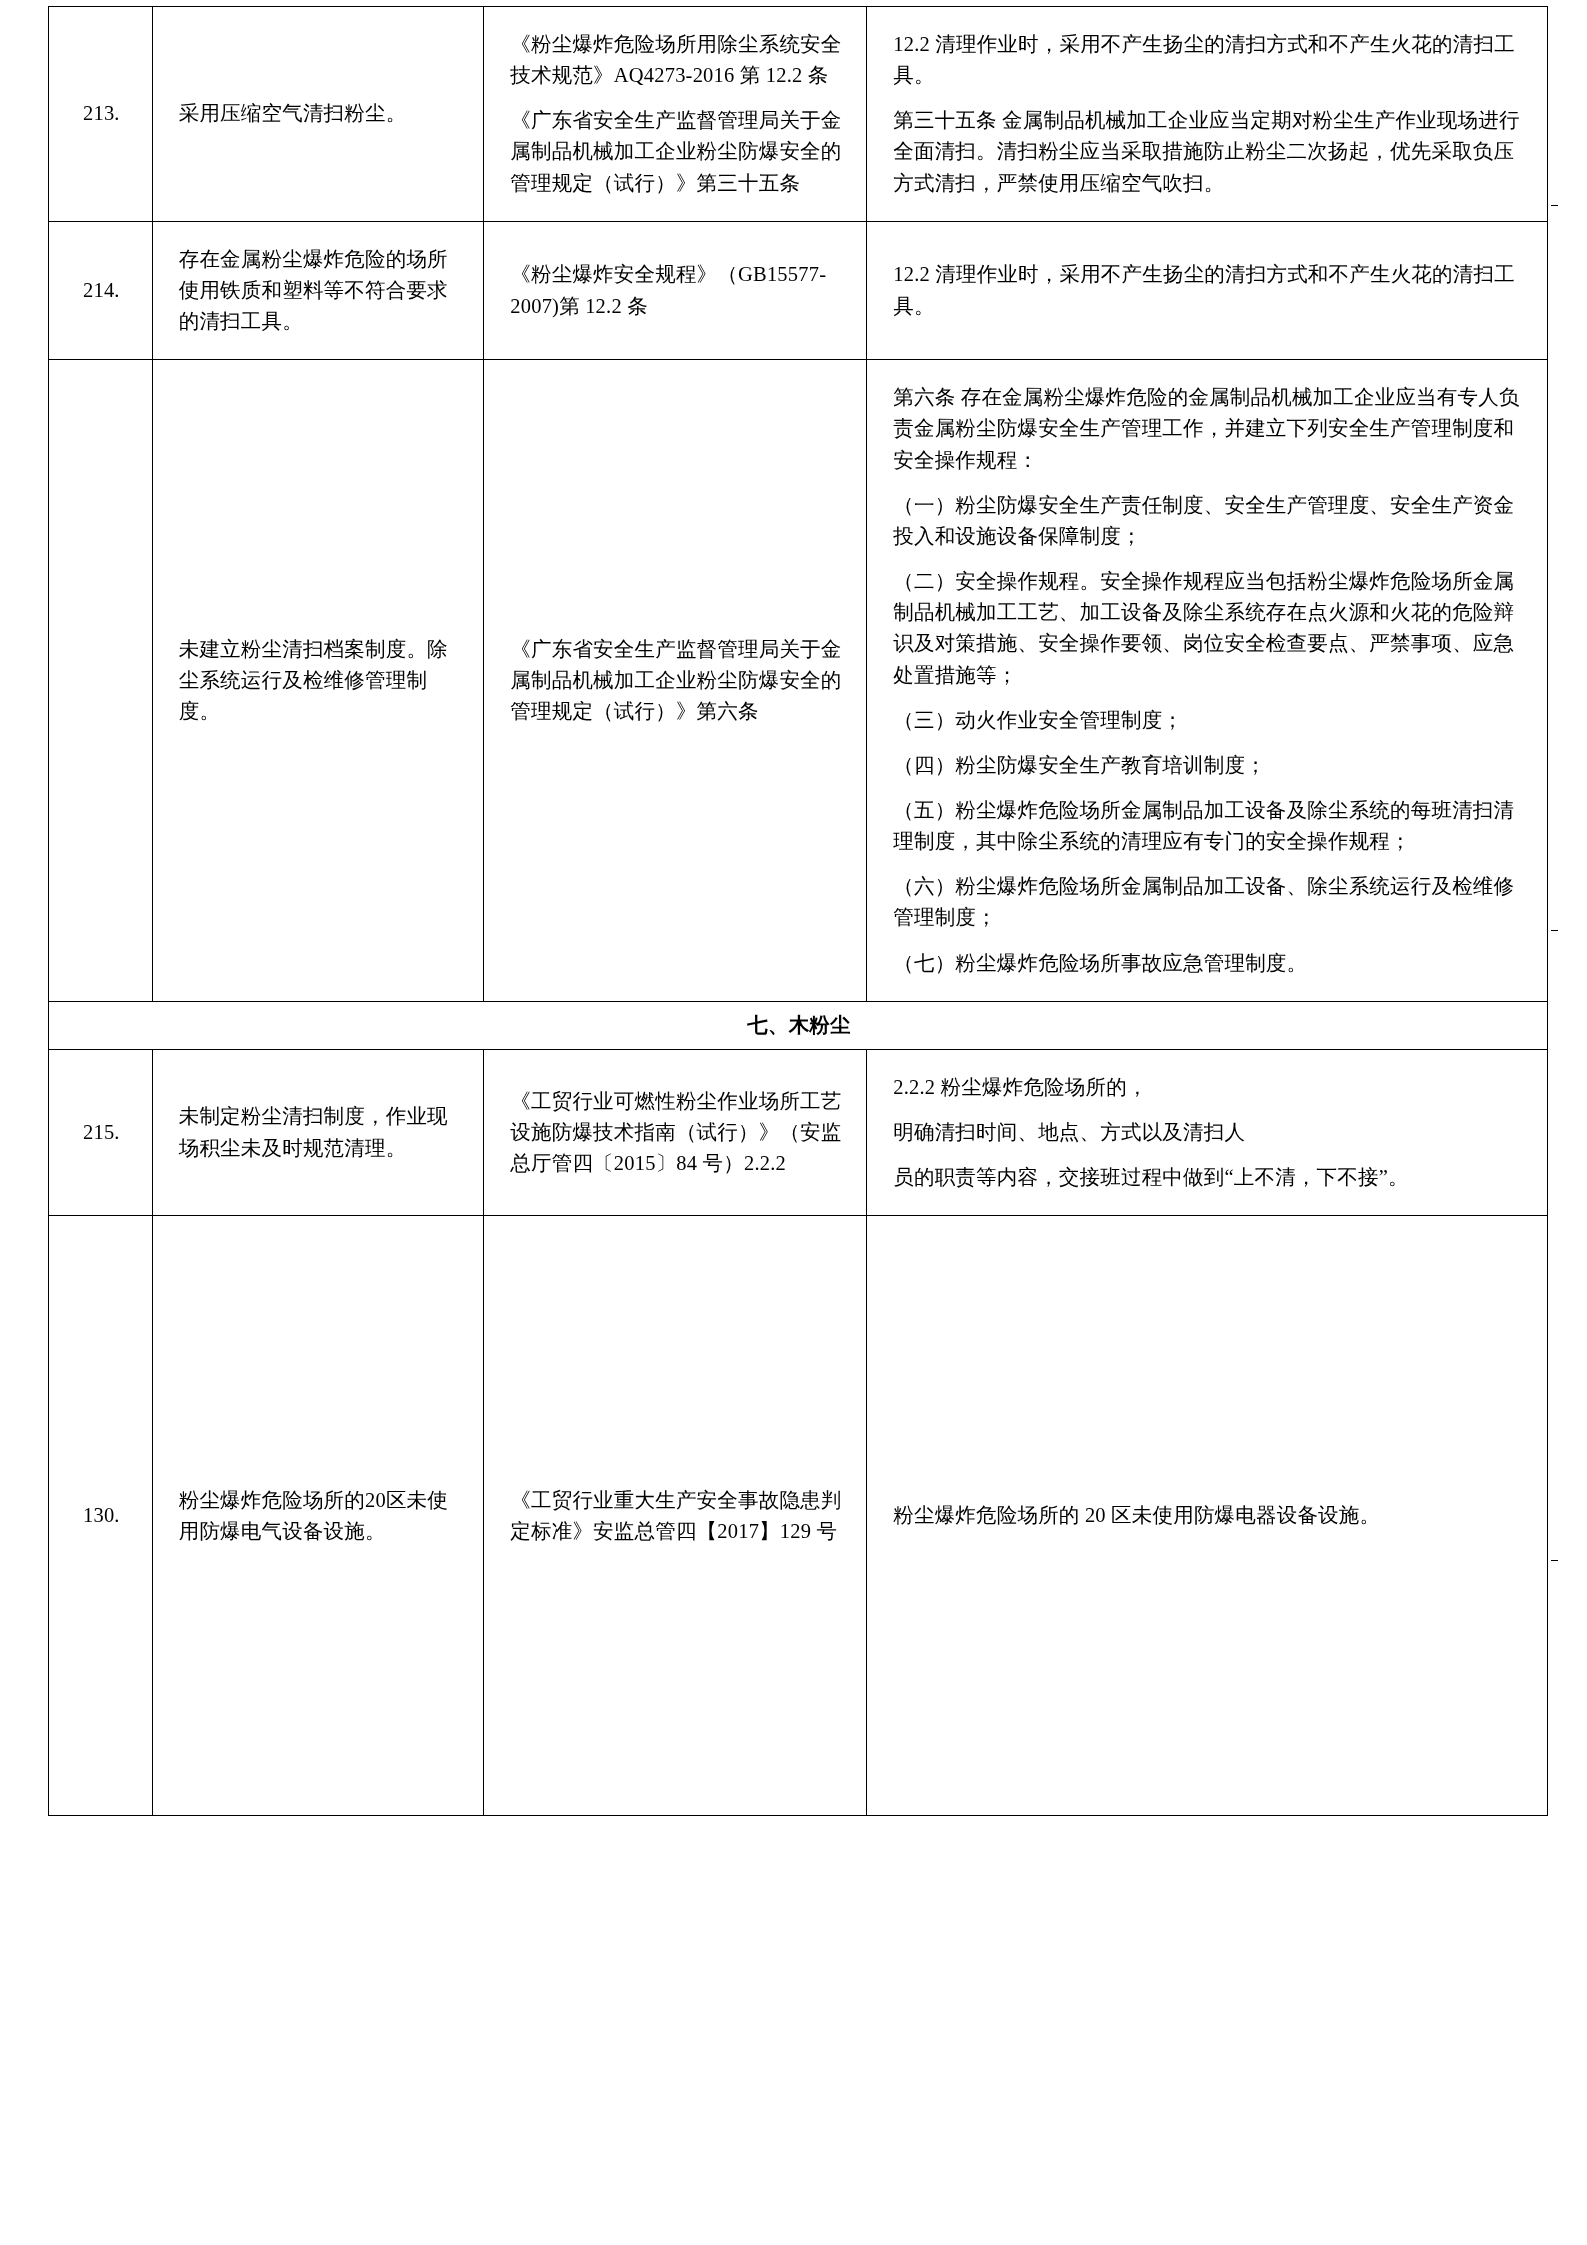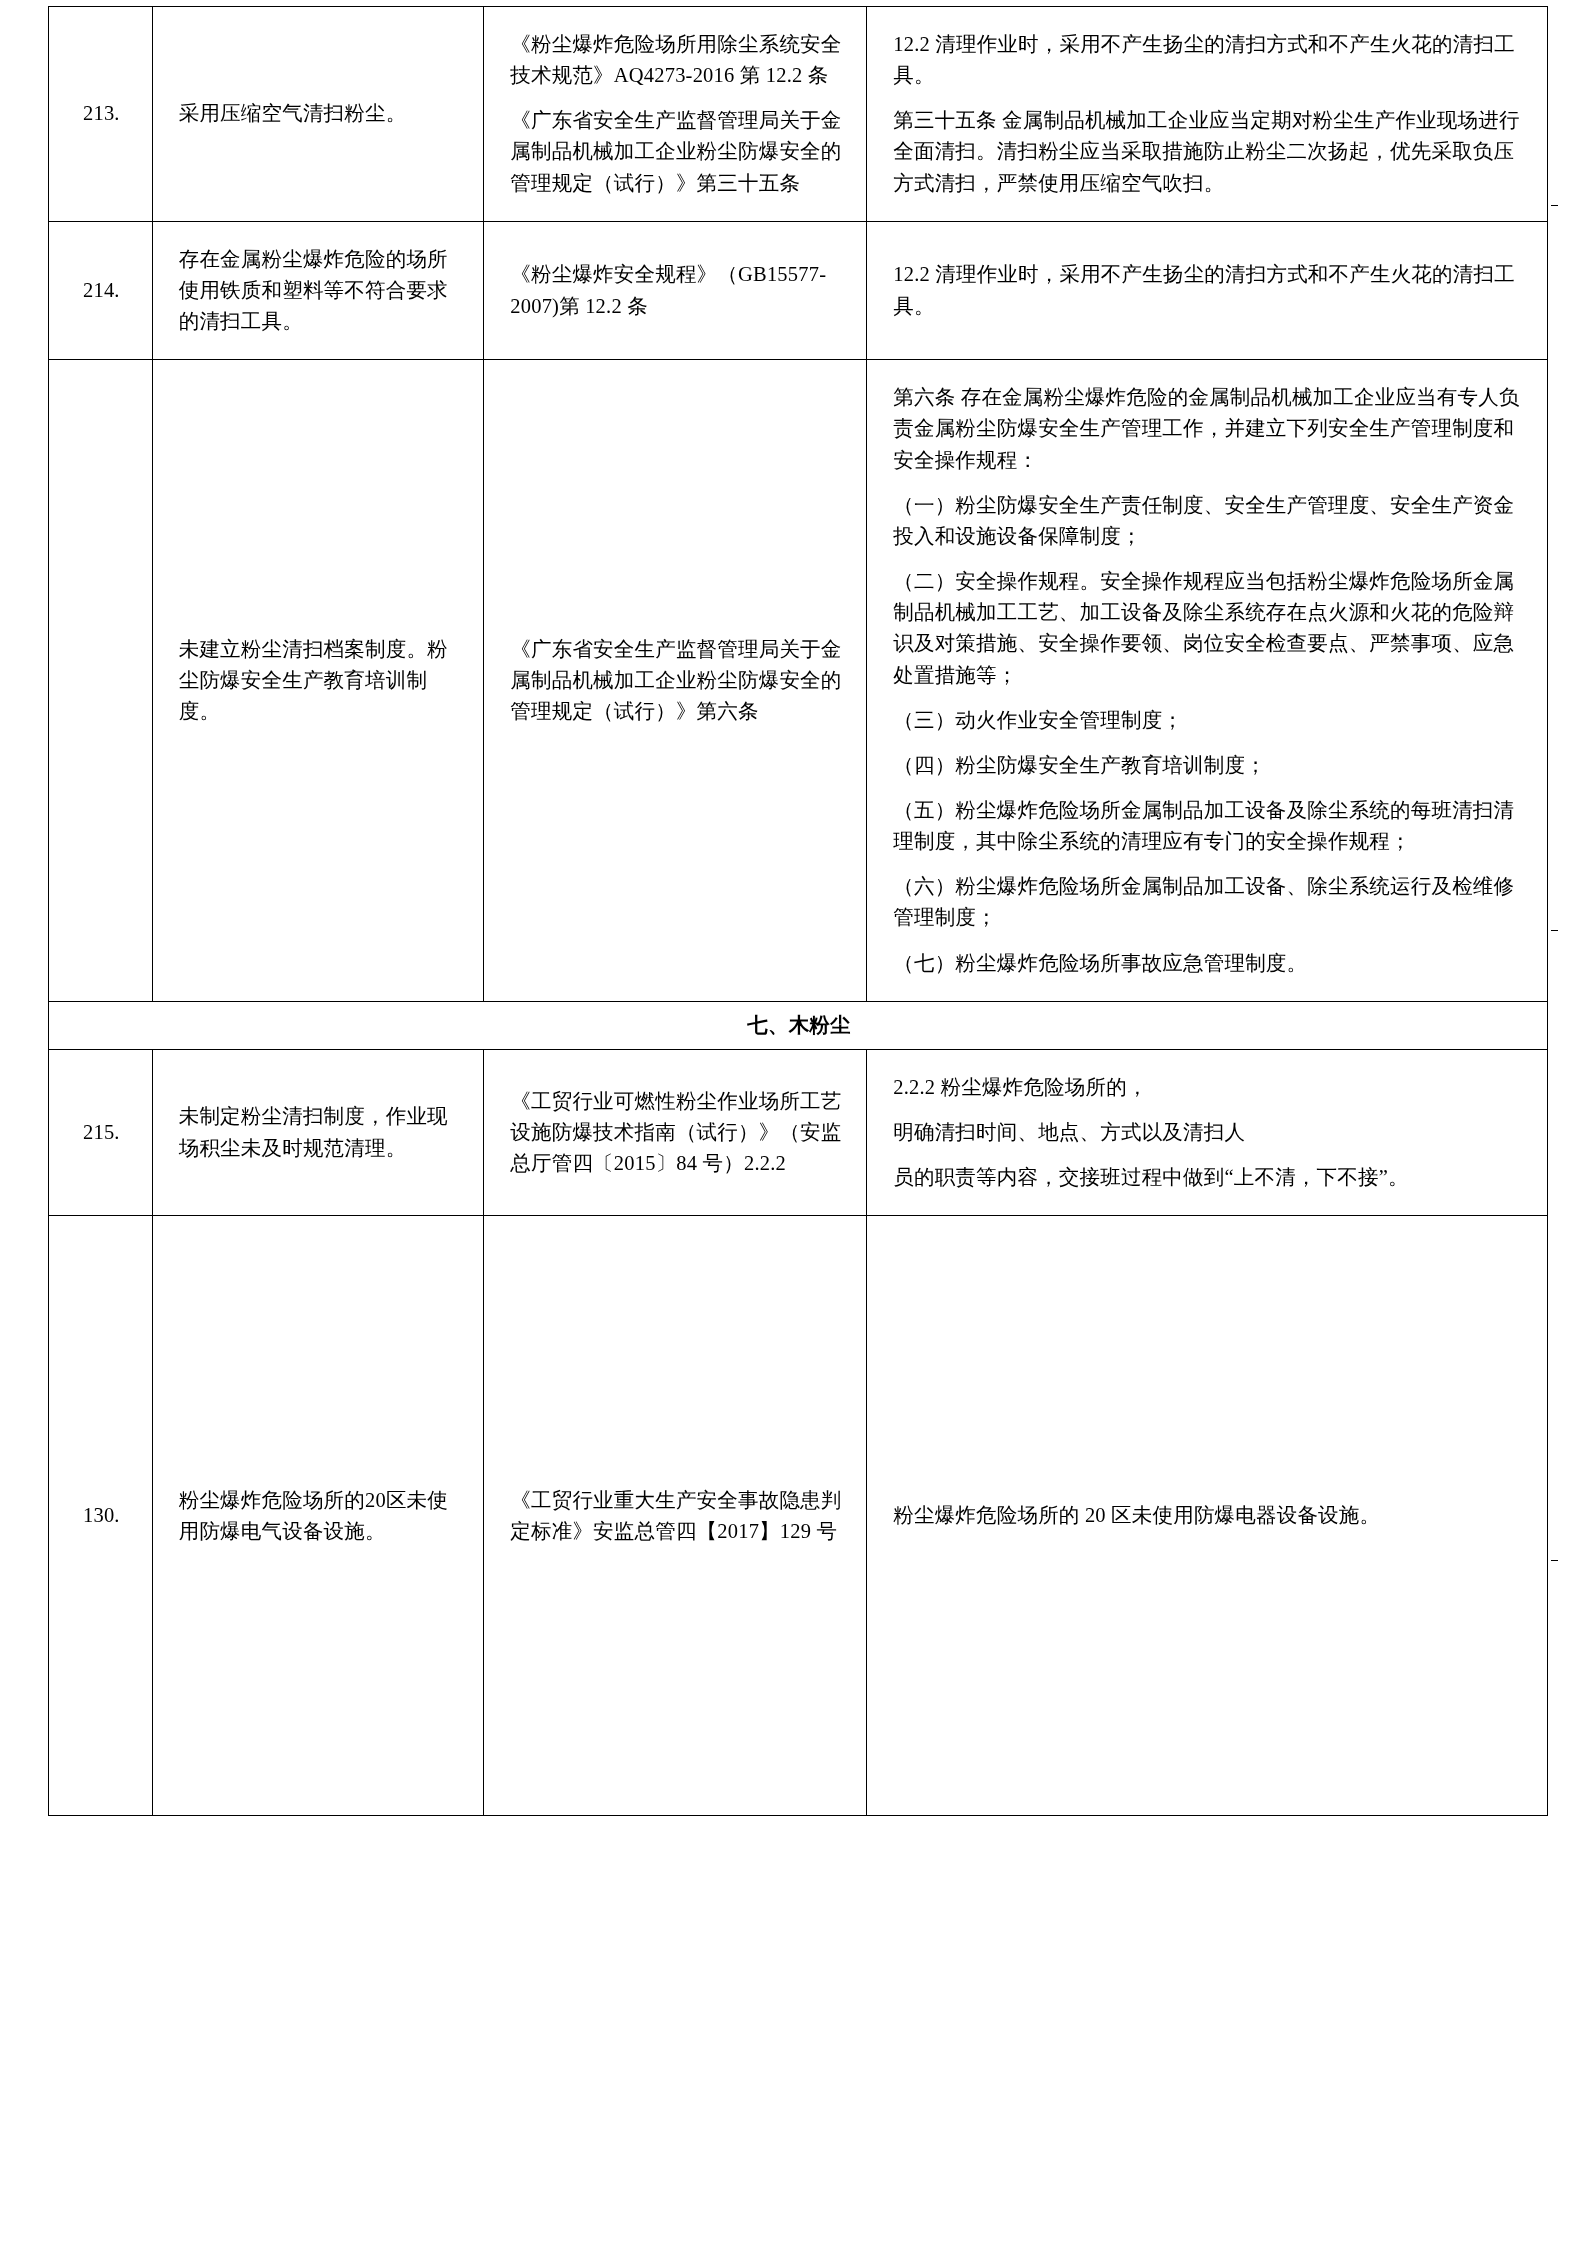--- a/index.html
+++ b/index.html
@@ -119,21 +119,21 @@
           <p class="p">《粉尘爆炸安全规程》（GB15577-2007)第 12.2 条</p>
         </td>
         <td class="col-desc">
           <p class="p">12.2 清理作业时，采用不产生扬尘的清扫方式和不产生火花的清扫工具。</p>
         </td>
       </tr>
 
       <tr>
         <td class="col-num"></td>
         <td class="col-item">
-          <p class="p">未建立粉尘清扫档案制度。粉尘防爆安全生产教育培训制度。</p>
+          <p class="p">未建立粉尘清扫档案制度。除尘系统运行及检维修管理制度。</p>
         </td>
         <td class="col-basis">
           <p class="p">《广东省安全生产监督管理局关于金属制品机械加工企业粉尘防爆安全的管理规定（试行）》第六条</p>
         </td>
         <td class="col-desc">
           <p class="p">第六条  存在金属粉尘爆炸危险的金属制品机械加工企业应当有专人负责金属粉尘防爆安全生产管理工作，并建立下列安全生产管理制度和安全操作规程：</p>
           <p class="p">（一）粉尘防爆安全生产责任制度、安全生产管理度、安全生产资金投入和设施设备保障制度；</p>
           <p class="p">（二）安全操作规程。安全操作规程应当包括粉尘爆炸危险场所金属制品机械加工工艺、加工设备及除尘系统存在点火源和火花的危险辩识及对策措施、安全操作要领、岗位安全检查要点、严禁事项、应急处置措施等；</p>
           <p class="p">（三）动火作业安全管理制度；</p>
           <p class="p">（四）粉尘防爆安全生产教育培训制度；</p>

